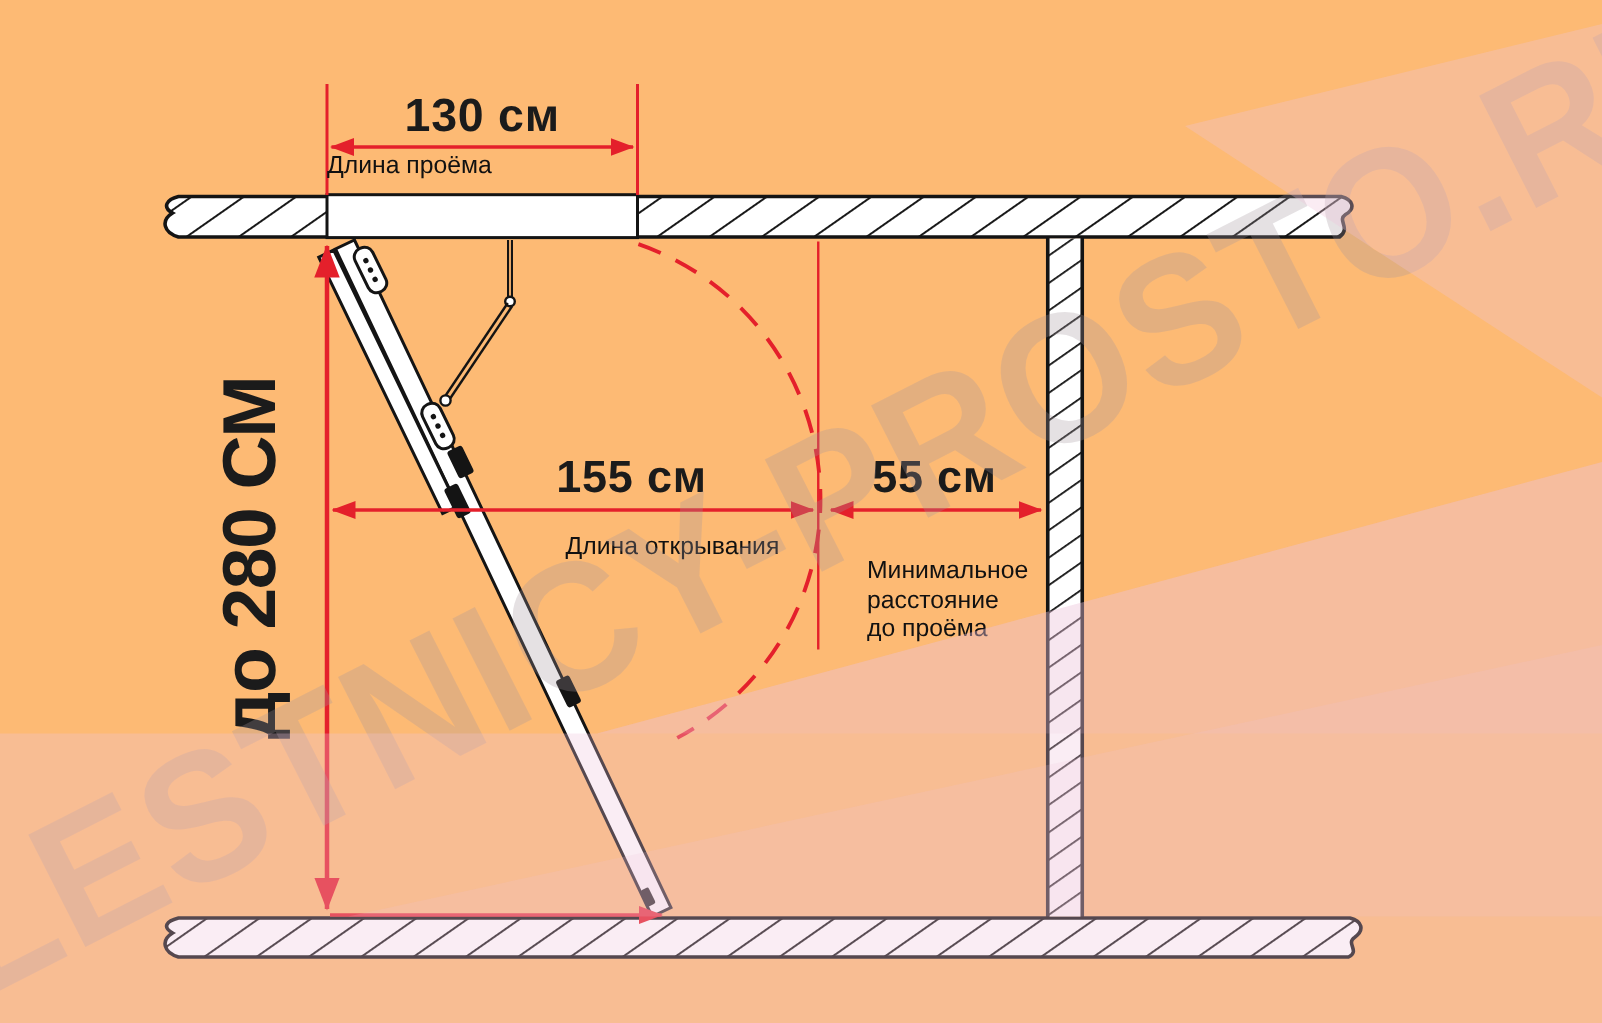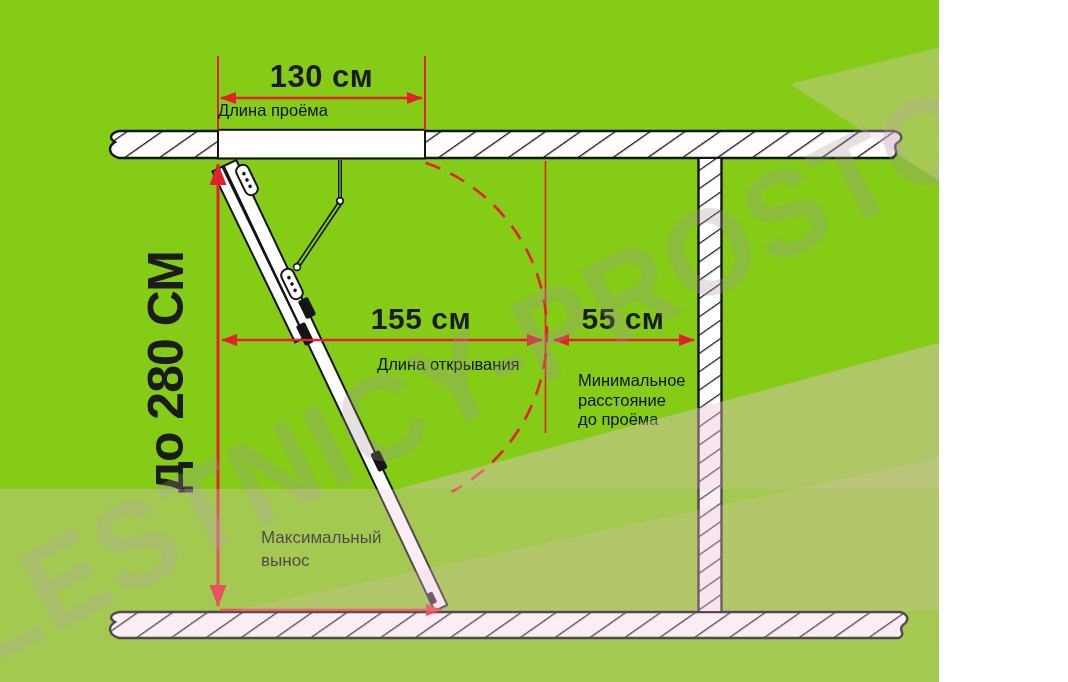--- a/index.html
+++ b/index.html
@@ -1,18 +1,18 @@
 <!DOCTYPE html>
 <html><head>
 <meta charset="utf-8">
 <style>
   html,body{margin:0;padding:0;background:#fff;}
   .stage{
-    position:relative;width:939px;height:682px;overflow:hidden;
-    background:#84cc16;font-family:"Liberation Sans", sans-serif;color:#1b1b1b;
+    position:relative;width:1068px;height:682px;overflow:hidden;
+    background:#fdba74;font-family:"Liberation Sans", sans-serif;color:#1b1b1b;
   }
   .stage svg{position:absolute;left:0;top:0;}
   .lbl{position:absolute;white-space:nowrap;}
   .dim-value{font-weight:700;font-size:30px;letter-spacing:0.5px;color:#1b1b1b;}
   .dim-label{font-size:16.5px;color:#111;}
   .v130{left:218px;top:59px;width:207px;text-align:center;font-size:31px;}
   .l130{left:218px;top:101px;width:207px;text-align:left;}
   .v280{left:166px;top:372px;transform:translate(-50%,-50%) rotate(-90deg);
         font-size:50px;letter-spacing:-1px;}
   .v155{left:421px;top:302px;transform:translateX(-50%);}
@@ -145,24 +145,20 @@
   <div class="lbl dim-value v155">155 см</div>
   <div class="lbl dim-label l155">Длина открывания</div>
 
   <div class="lbl dim-value v55">55 см</div>
   <div class="lbl dim-label l55">
     <div>Минимальное</div>
     <div>расстояние</div>
     <div>до проёма</div>
   </div>
 
-  <div class="lbl dim-label lmax">
-    <div>Максимальный</div>
-    <div>вынос</div>
-  </div>
 
   <svg class="overlay" width="1068" height="682" viewBox="0 0 1068 682">
     <text transform="translate(-15,668) rotate(-27)" font-family="Liberation Sans, sans-serif" font-weight="700" font-size="122" letter-spacing="2" textLength="1330" lengthAdjust="spacingAndGlyphs" fill="#a3969d" opacity="0.28">LESTNICY-PROSTO.RU</text>
     <polygon points="0,489 398,489 1068,308 1068,682 0,682" fill="#eec3da" opacity="0.30"></polygon>
     <polygon points="790,84 1068,16 1068,265" fill="#eec3da" opacity="0.32"></polygon>
     <polygon points="398,489 1068,308 1068,489" fill="#eec3da" opacity="0.16"></polygon>
     <polygon points="232,611 1068,430 1068,611" fill="#eec3da" opacity="0.18"></polygon>
   </svg>
 
 </div>

